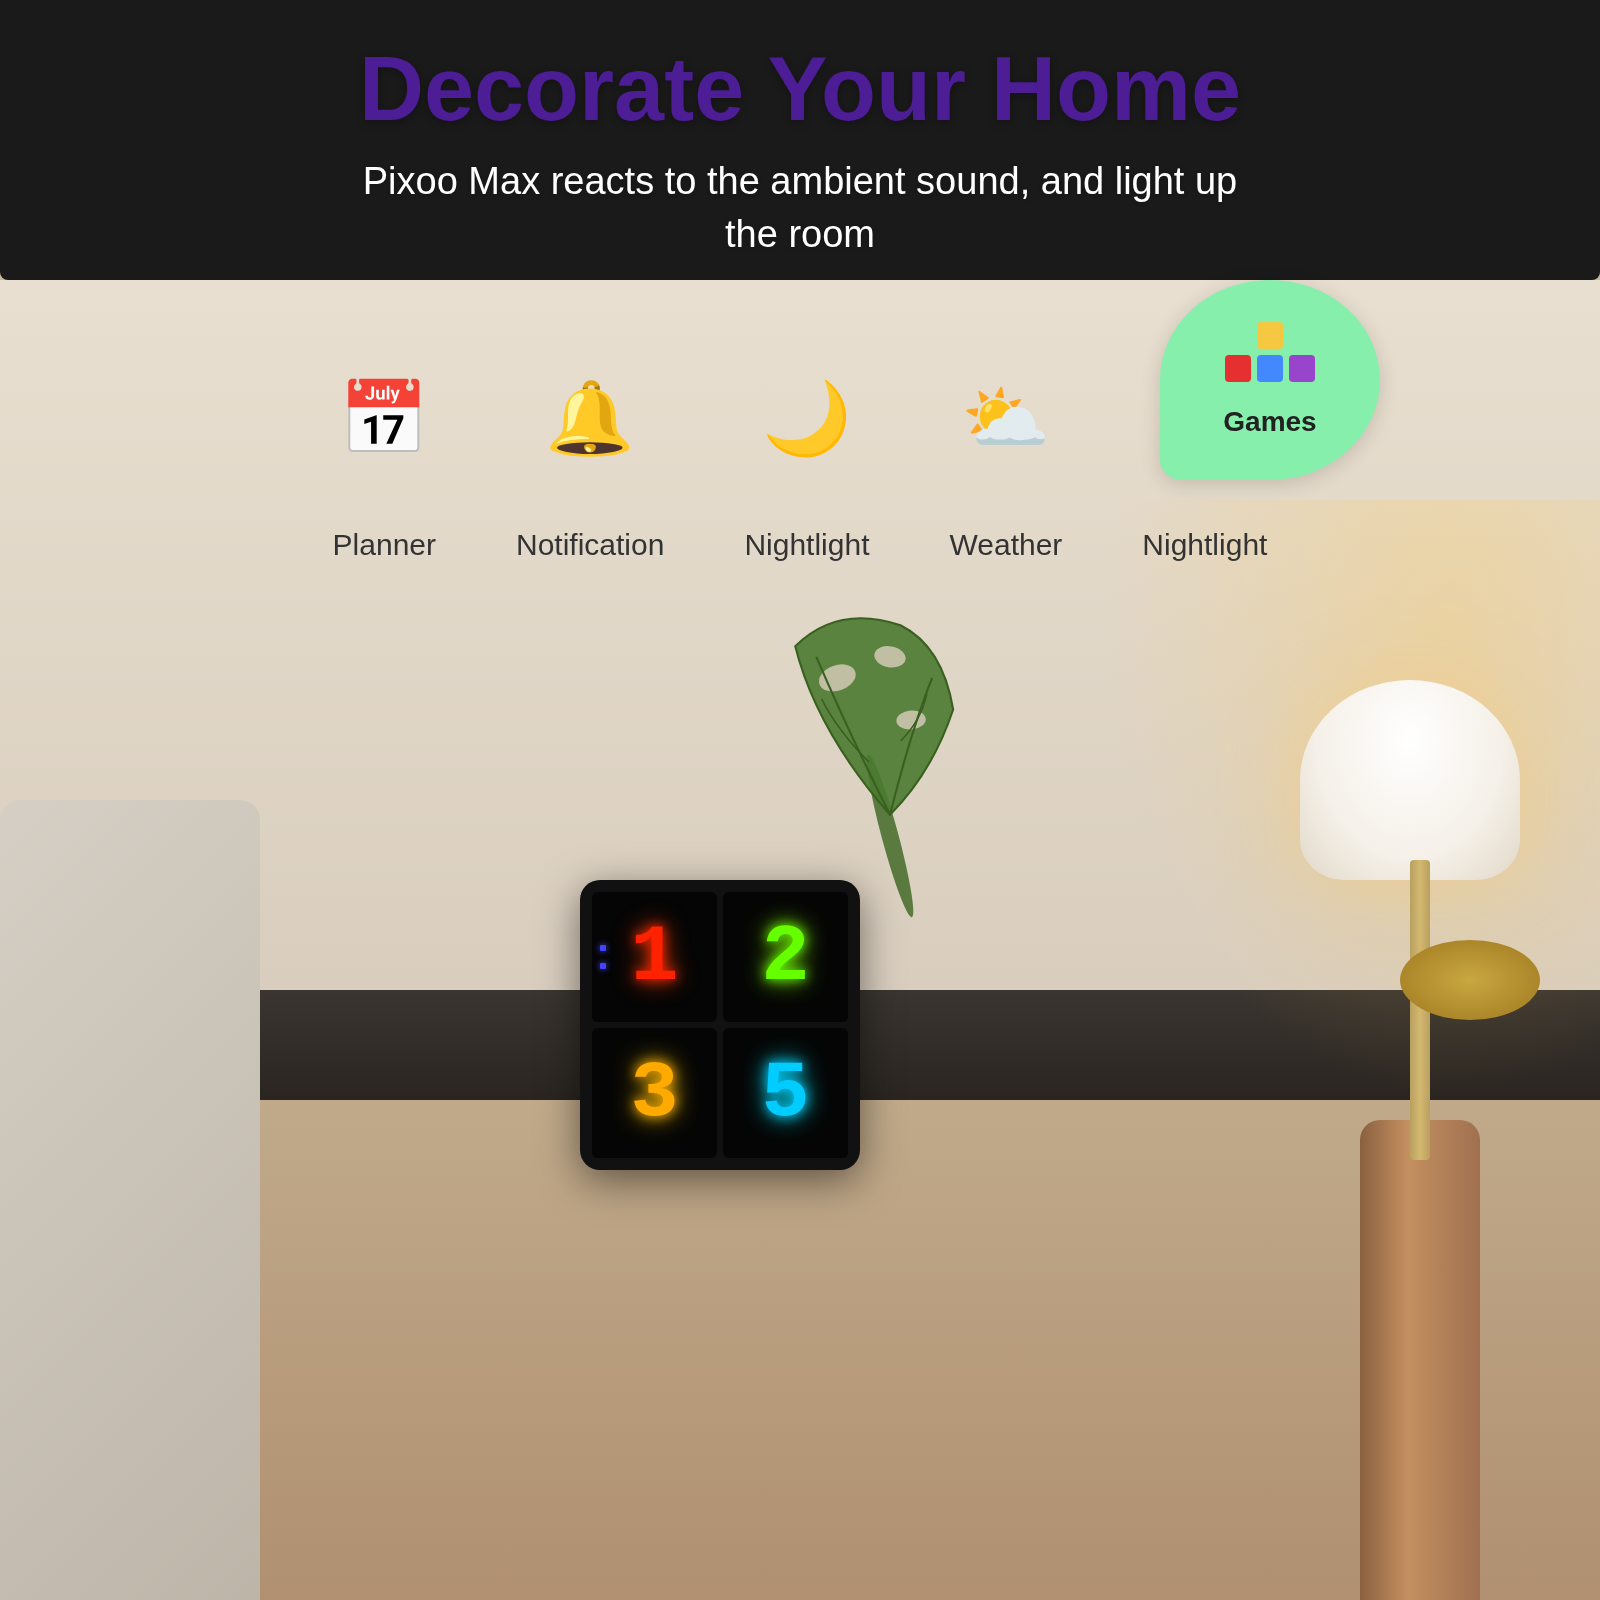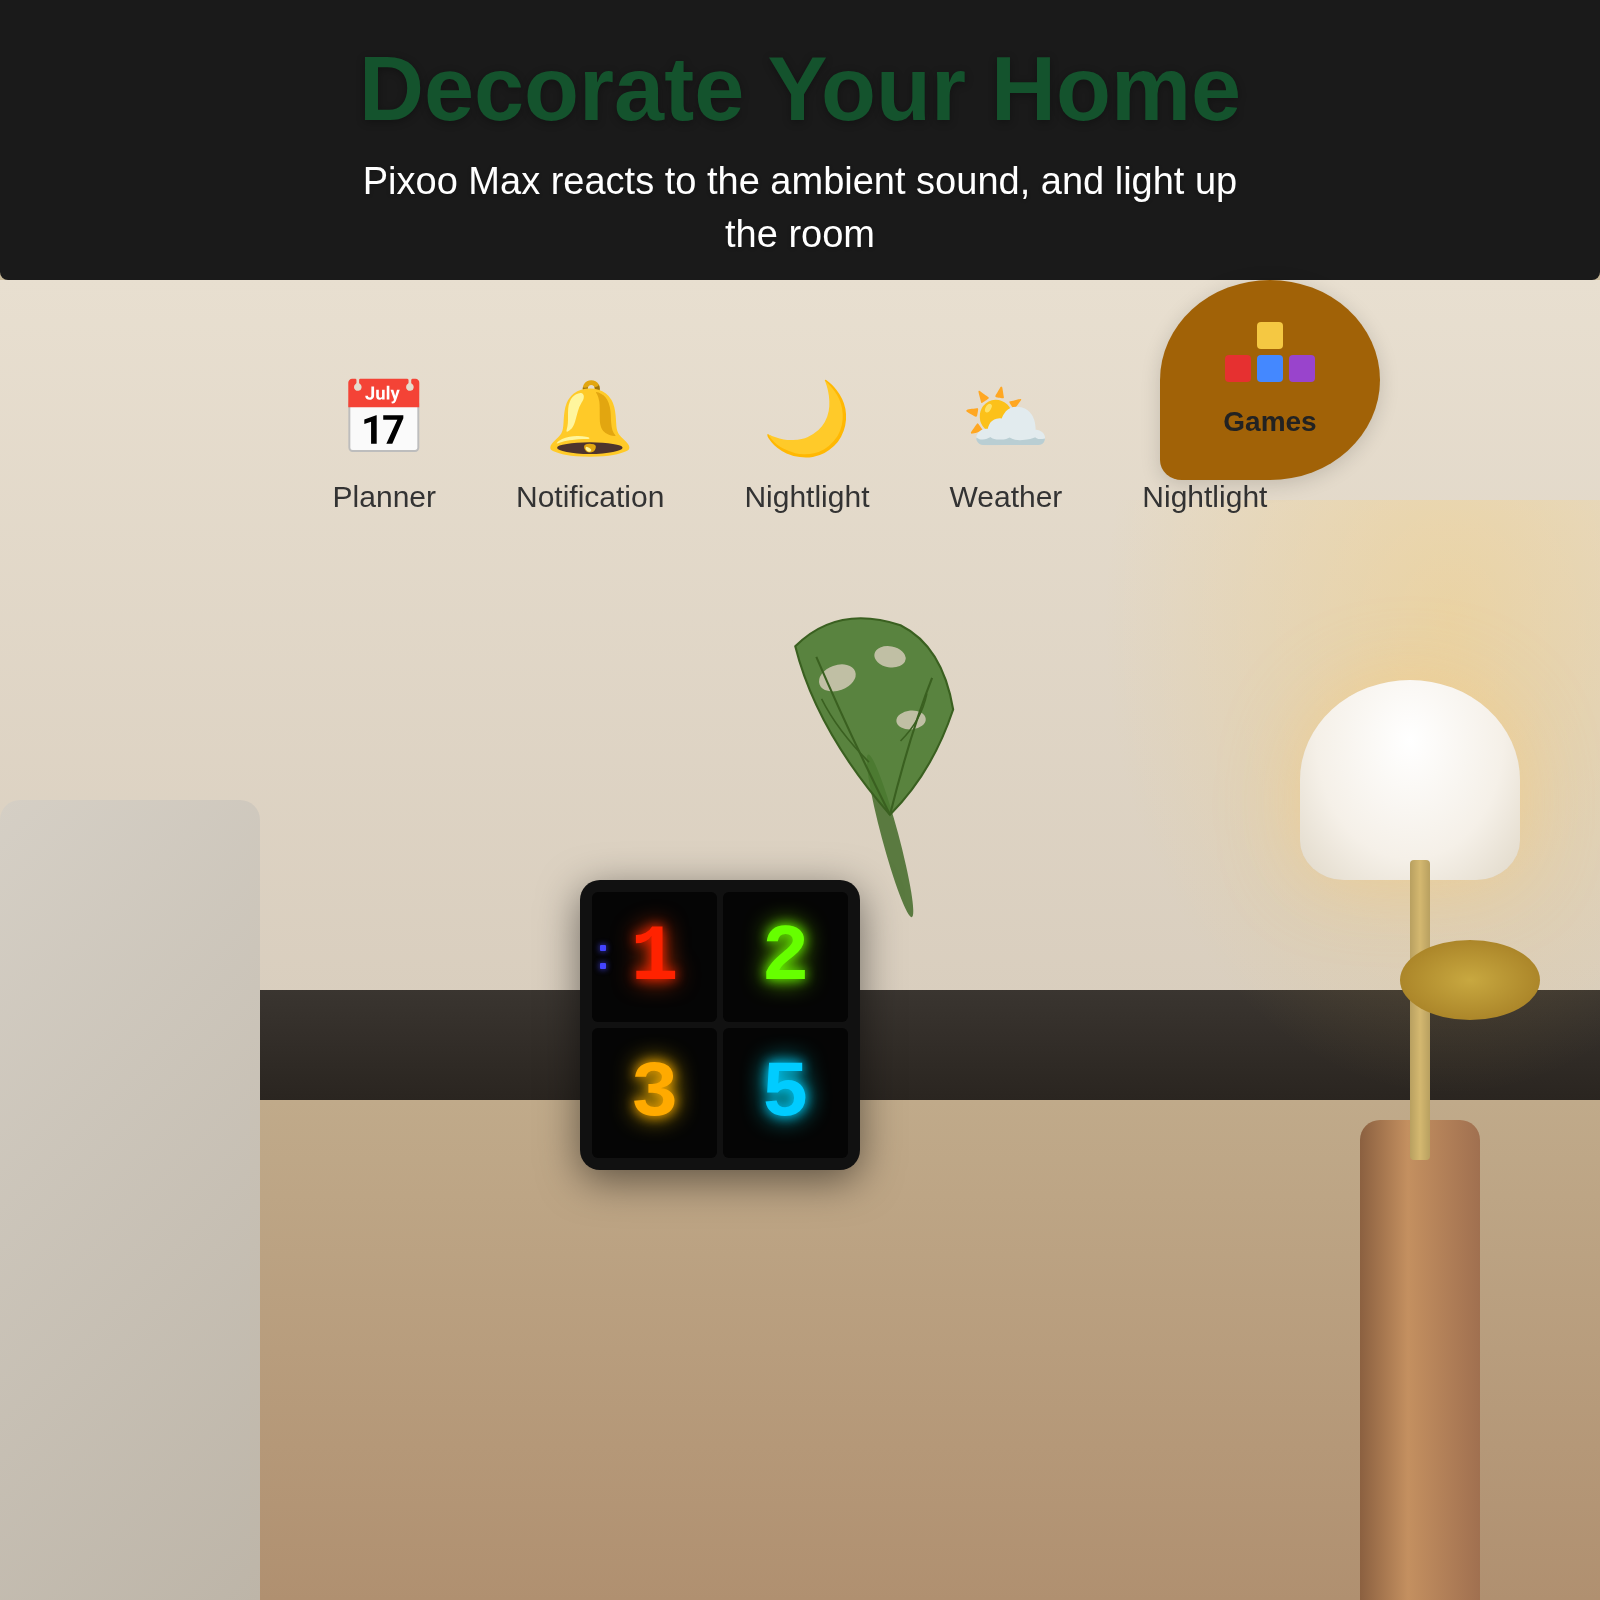--- a/index.html
+++ b/index.html
@@ -192,21 +192,21 @@
       top: 0;
       left: 0;
       right: 0;
       padding-top: 40px;
       text-align: center;
     }
 
     .main-title {
       font-size: 90px;
       font-weight: 900;
-      color: #14532d;
+      color: #4c1d95;
       line-height: 1.1;
       text-shadow: 0 2px 8px rgba(0,0,0,0.3);
       margin-bottom: 16px;
     }
 
     .subtitle {
       font-size: 38px;
       color: #ffffff;
       font-weight: 400;
       line-height: 1.4;
@@ -242,30 +242,31 @@
       align-items: center;
       justify-content: center;
       font-size: 72px;
       line-height: 1;
     }
 
     .feature-label {
       font-size: 30px;
       color: #333333;
       font-weight: 400;
+      margin-top: 48px;
     }
 
     
     .games-bubble {
       position: absolute;
       top: 280px;
       right: 220px;
       width: 220px;
       height: 200px;
-      background: #a16207;
+      background: #86efac;
       border-radius: 50% 50% 50% 10%;
       display: flex;
       flex-direction: column;
       align-items: center;
       justify-content: center;
       gap: 24px;
       box-shadow: 0 4px 20px rgba(0,0,0,0.15);
     }
 
     .games-grid {

